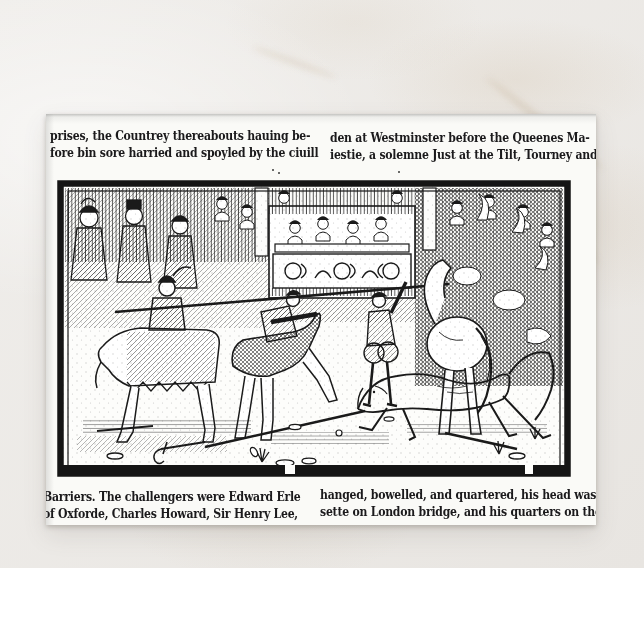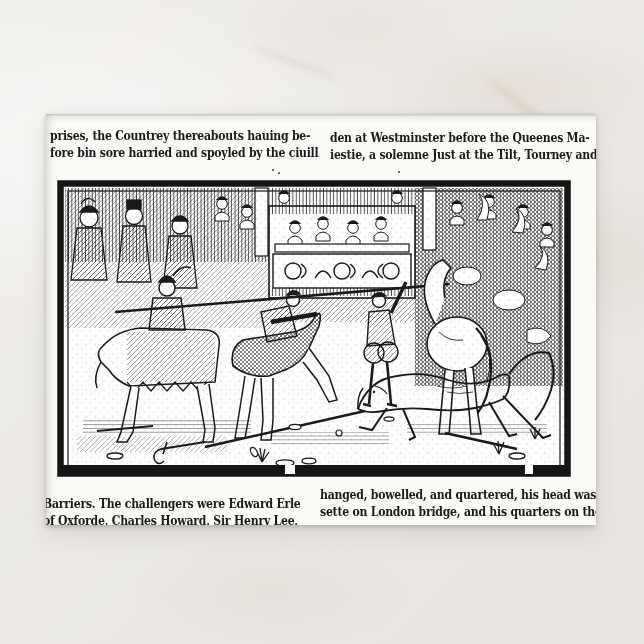--- a/index.html
+++ b/index.html
@@ -1,21 +1,21 @@
 <!DOCTYPE html>
 <html><head>
 <meta charset="utf-8">
 <style>
   html,body{margin:0;padding:0;}
   body{
     width:644px;height:644px;overflow:hidden;
     font-family:"DejaVu Serif",serif;
   }
   .scene{
-    position:relative;width:644px;height:644px;
+    position:relative;width:644px;height:568px;
     background-color:#ebe8e4;
     background-image:
       radial-gradient(ellipse 240px 100px at 80% 14%, rgba(193,167,130,.16), transparent 62%),
       radial-gradient(ellipse 300px 140px at 88% 40%, rgba(186,160,124,.14), transparent 62%),
       radial-gradient(ellipse 200px 90px at 55% 4%, rgba(200,180,150,.12), transparent 65%),
       radial-gradient(ellipse 220px 90px at 42% 92%, rgba(185,165,135,.10), transparent 65%),
       radial-gradient(ellipse 420px 240px at 12% 24%, rgba(255,255,255,.55), transparent 70%),
       linear-gradient(135deg,#f0eeeb 0%,#e8e5e1 100%);
   }
   .vein{position:absolute;background:rgba(178,150,112,.22);filter:blur(3px);border-radius:50%;}
@@ -40,21 +40,21 @@
   }
   .textcol{position:absolute;}
   .bl-line{
     font-family:"DejaVu Serif",serif;font-weight:700;
     font-size:13.8px;line-height:17px;color:#1b1a1c;
     letter-spacing:-0.3px;white-space:nowrap;
     transform:scaleX(.79);transform-origin:left top;
   }
   .col-tl{left:4px;top:13px;}
   .col-tr{left:284px;top:15px;}
-  .col-bl{left:-3px;top:374px;margin-top:7px;}
+  .col-bl{left:-3px;top:374px;}
   .col-br{left:274px;top:372px;}
   .woodcut{position:absolute;left:11px;top:66px;width:514px;height:297px;}
   .speck{position:absolute;width:2px;height:2px;background:#3a3a3a;border-radius:50%;}
 </style>
 </head>
 <body>
 
 <div class="scene">
   <div class="vein vein1"></div>
   <div class="vein vein2"></div>

